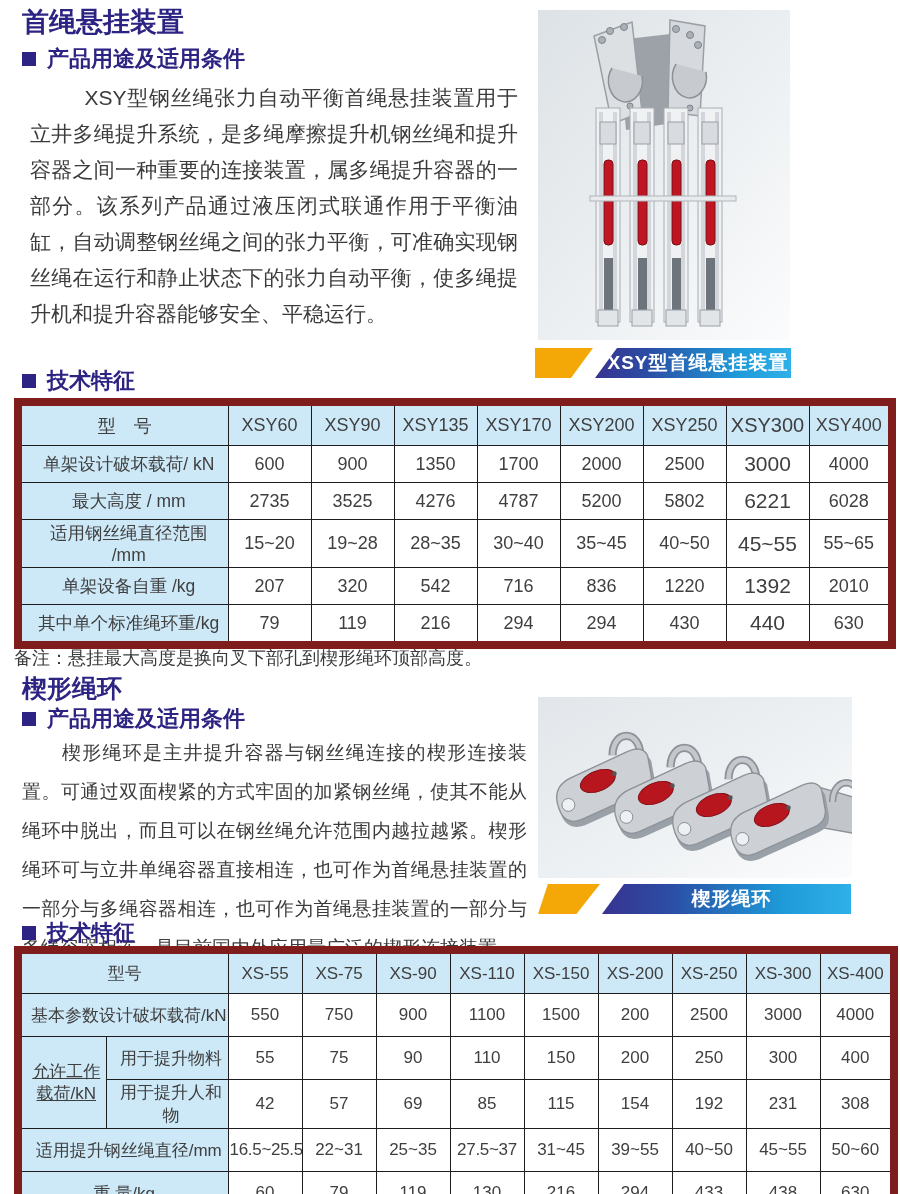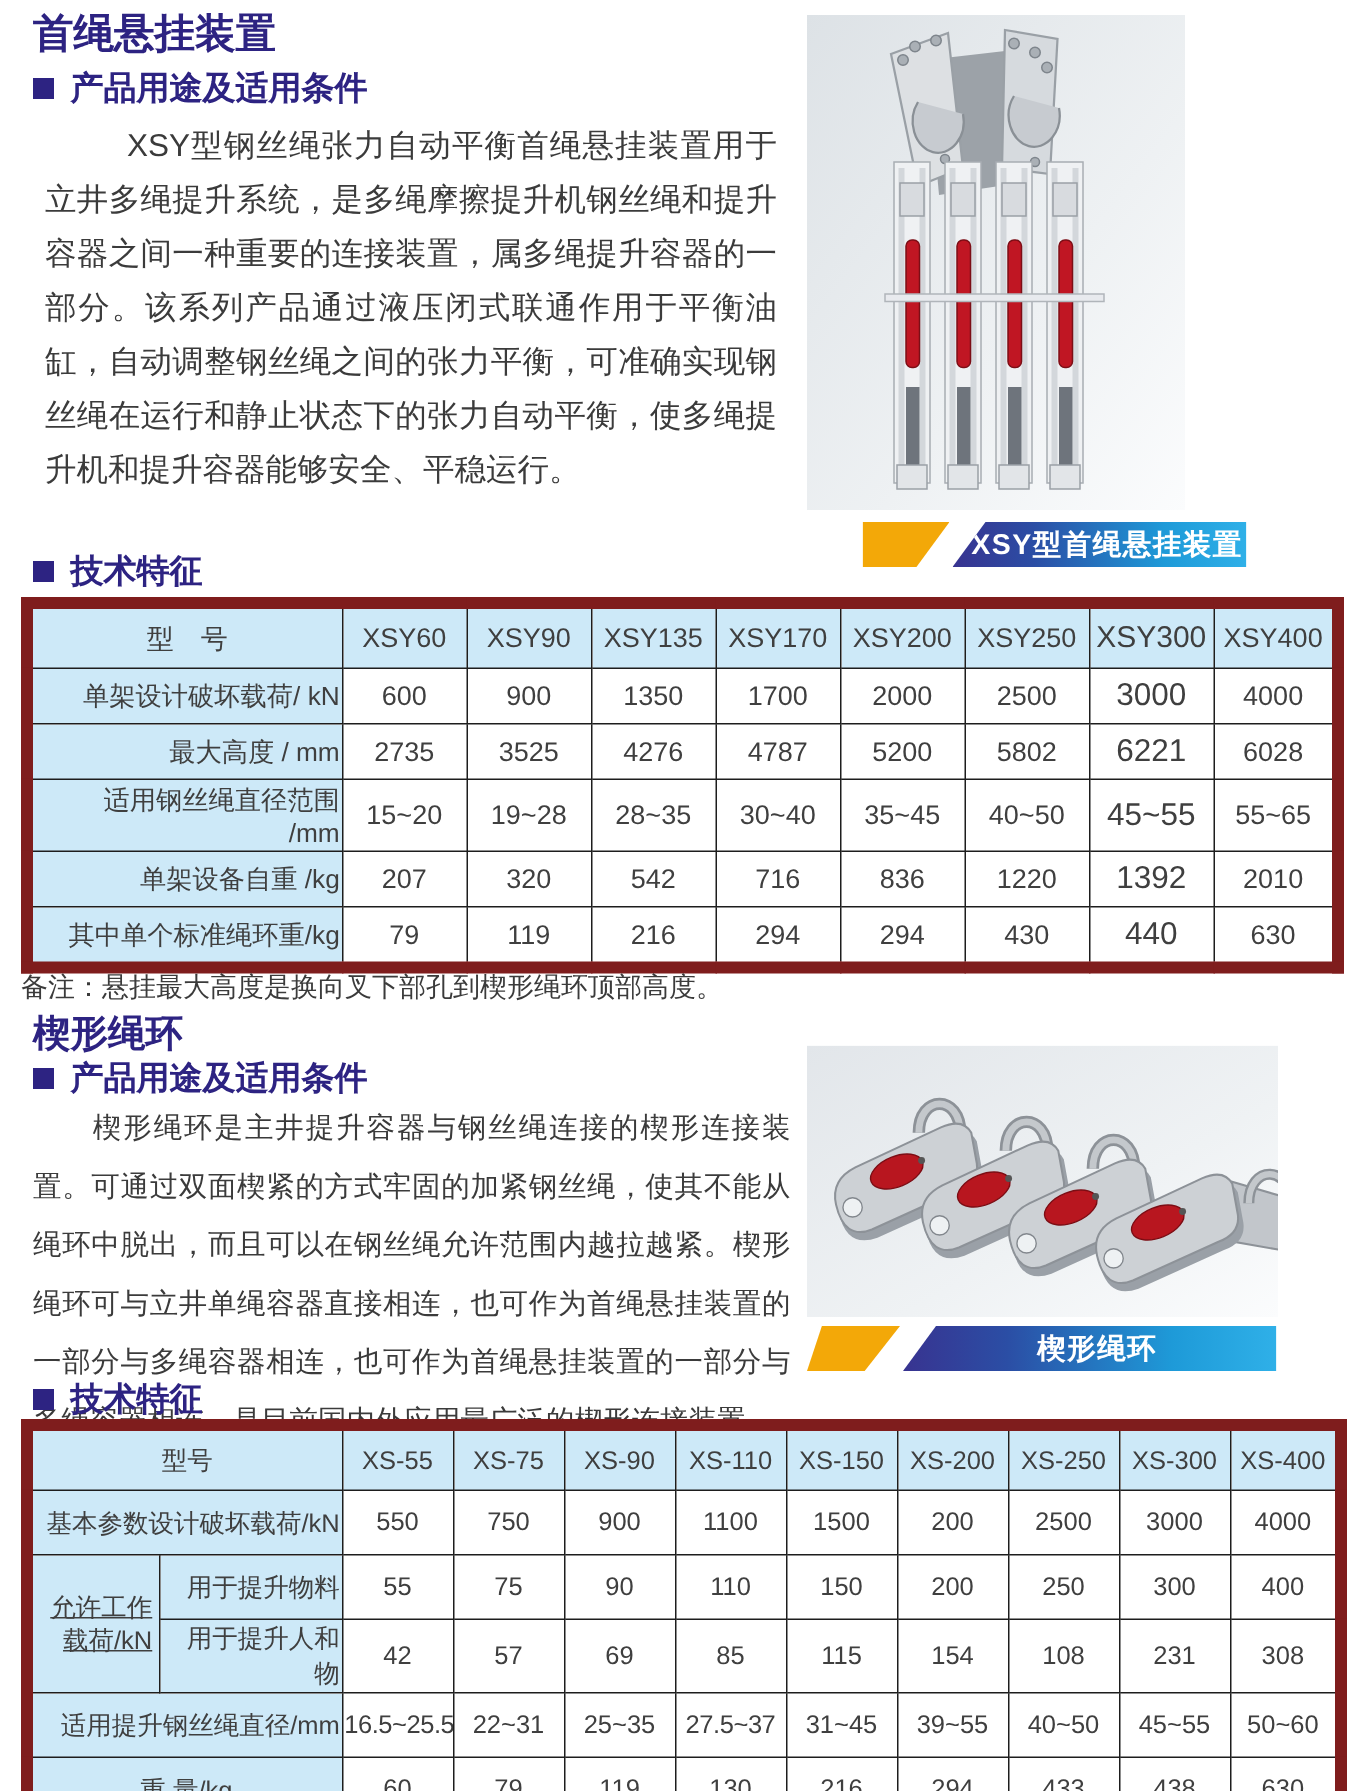--- a/index.html
+++ b/index.html
@@ -18,42 +18,42 @@
   #para1{top:80px;left:30px;width:488px;font-size:21px;line-height:36px;text-indent:2.6em;}
   #para2{top:733px;left:22px;width:505px;font-size:19px;line-height:39px;text-indent:2.1em;}
 
   .note{position:absolute;top:646px;left:14px;font-size:18px;color:#3b3b3b;}
 
   .photo{position:absolute;overflow:hidden;}
   #photo1{left:538px;top:10px;width:252px;height:330px;}
   #photo2{left:538px;top:697px;width:314px;height:181px;}
 
   .banner{position:absolute;height:30px;}
-  #banner1{left:535px;top:348px;width:256px;margin-left:40px;}
+  #banner1{left:535px;top:348px;width:256px;}
   #banner2{left:538px;top:884px;width:313px;}
   .banner .gold{position:absolute;left:0;top:0;height:100%;background:#f3a808;}
   #banner1 .gold{width:58px;clip-path:polygon(0 0,100% 0,62% 100%,0 100%);}
   #banner2 .gold{width:62px;clip-path:polygon(16% 0,100% 0,62% 100%,0 100%);}
   .banner .bar{position:absolute;top:0;bottom:0;right:0;display:flex;align-items:center;justify-content:center;
     background:linear-gradient(90deg,#383390 0%,#2b4ea5 28%,#1e9ad8 72%,#2fb0e8 100%);
     clip-path:polygon(22px 0,100% 0,100% 100%,0 100%);}
   #banner1 .bar{left:60px;}
   #banner2 .bar{left:64px;}
   .banner .cap{color:#fff;font-weight:bold;font-size:19px;letter-spacing:1px;padding-left:10px;}
 
   table{position:absolute;left:14px;border-collapse:collapse;table-layout:fixed;background:#fff;
     border:8px solid #7f1d1d;color:#3f3f3f;}
   #table1{top:398px;width:872px;}
   #table2{top:946px;width:872px;}
   td{border:1px solid #1d1d1d;text-align:center;vertical-align:middle;font-size:18px;overflow:hidden;}
   #table1 td{height:34px;}
   #table1 tr.hd td{height:37px;background:#cde9f8;}
   #table2 td{height:40px;font-size:17px;}
   #table2 tr.hd td{height:37px;background:#cde9f8;}
-  td.lbl{background:#cde9f8;text-align:right;padding-left:9px;font-size:17.5px;}
+  td.lbl{background:#cde9f8;text-align:center;padding-left:9px;font-size:17.5px;}
   td.ctr{text-align:center;padding-left:0;}
   td.big{font-size:21px;}
   #table1 tr.hd td.big{font-size:20px;}
   td.tight{font-size:15px;letter-spacing:-0.3px;}
   td.grp{line-height:22px;padding-right:4px;text-decoration:underline;}
 </style>
 </head>
 <body>
 
 <div class="page">
@@ -356,21 +356,21 @@
       <td>400</td>
     </tr>
     <tr>
       <td class="lbl">用于提升人和物</td>
       <td>42</td>
       <td>57</td>
       <td>69</td>
       <td>85</td>
       <td>115</td>
       <td>154</td>
-      <td>108</td>
+      <td>192</td>
       <td>231</td>
       <td>308</td>
     </tr>
     <tr>
       <td colspan="2" class="lbl">适用提升钢丝绳直径/mm</td>
       <td class="tight">16.5~25.5</td>
       <td>22~31</td>
       <td>25~35</td>
       <td class="tight">27.5~37</td>
       <td>31~45</td>

